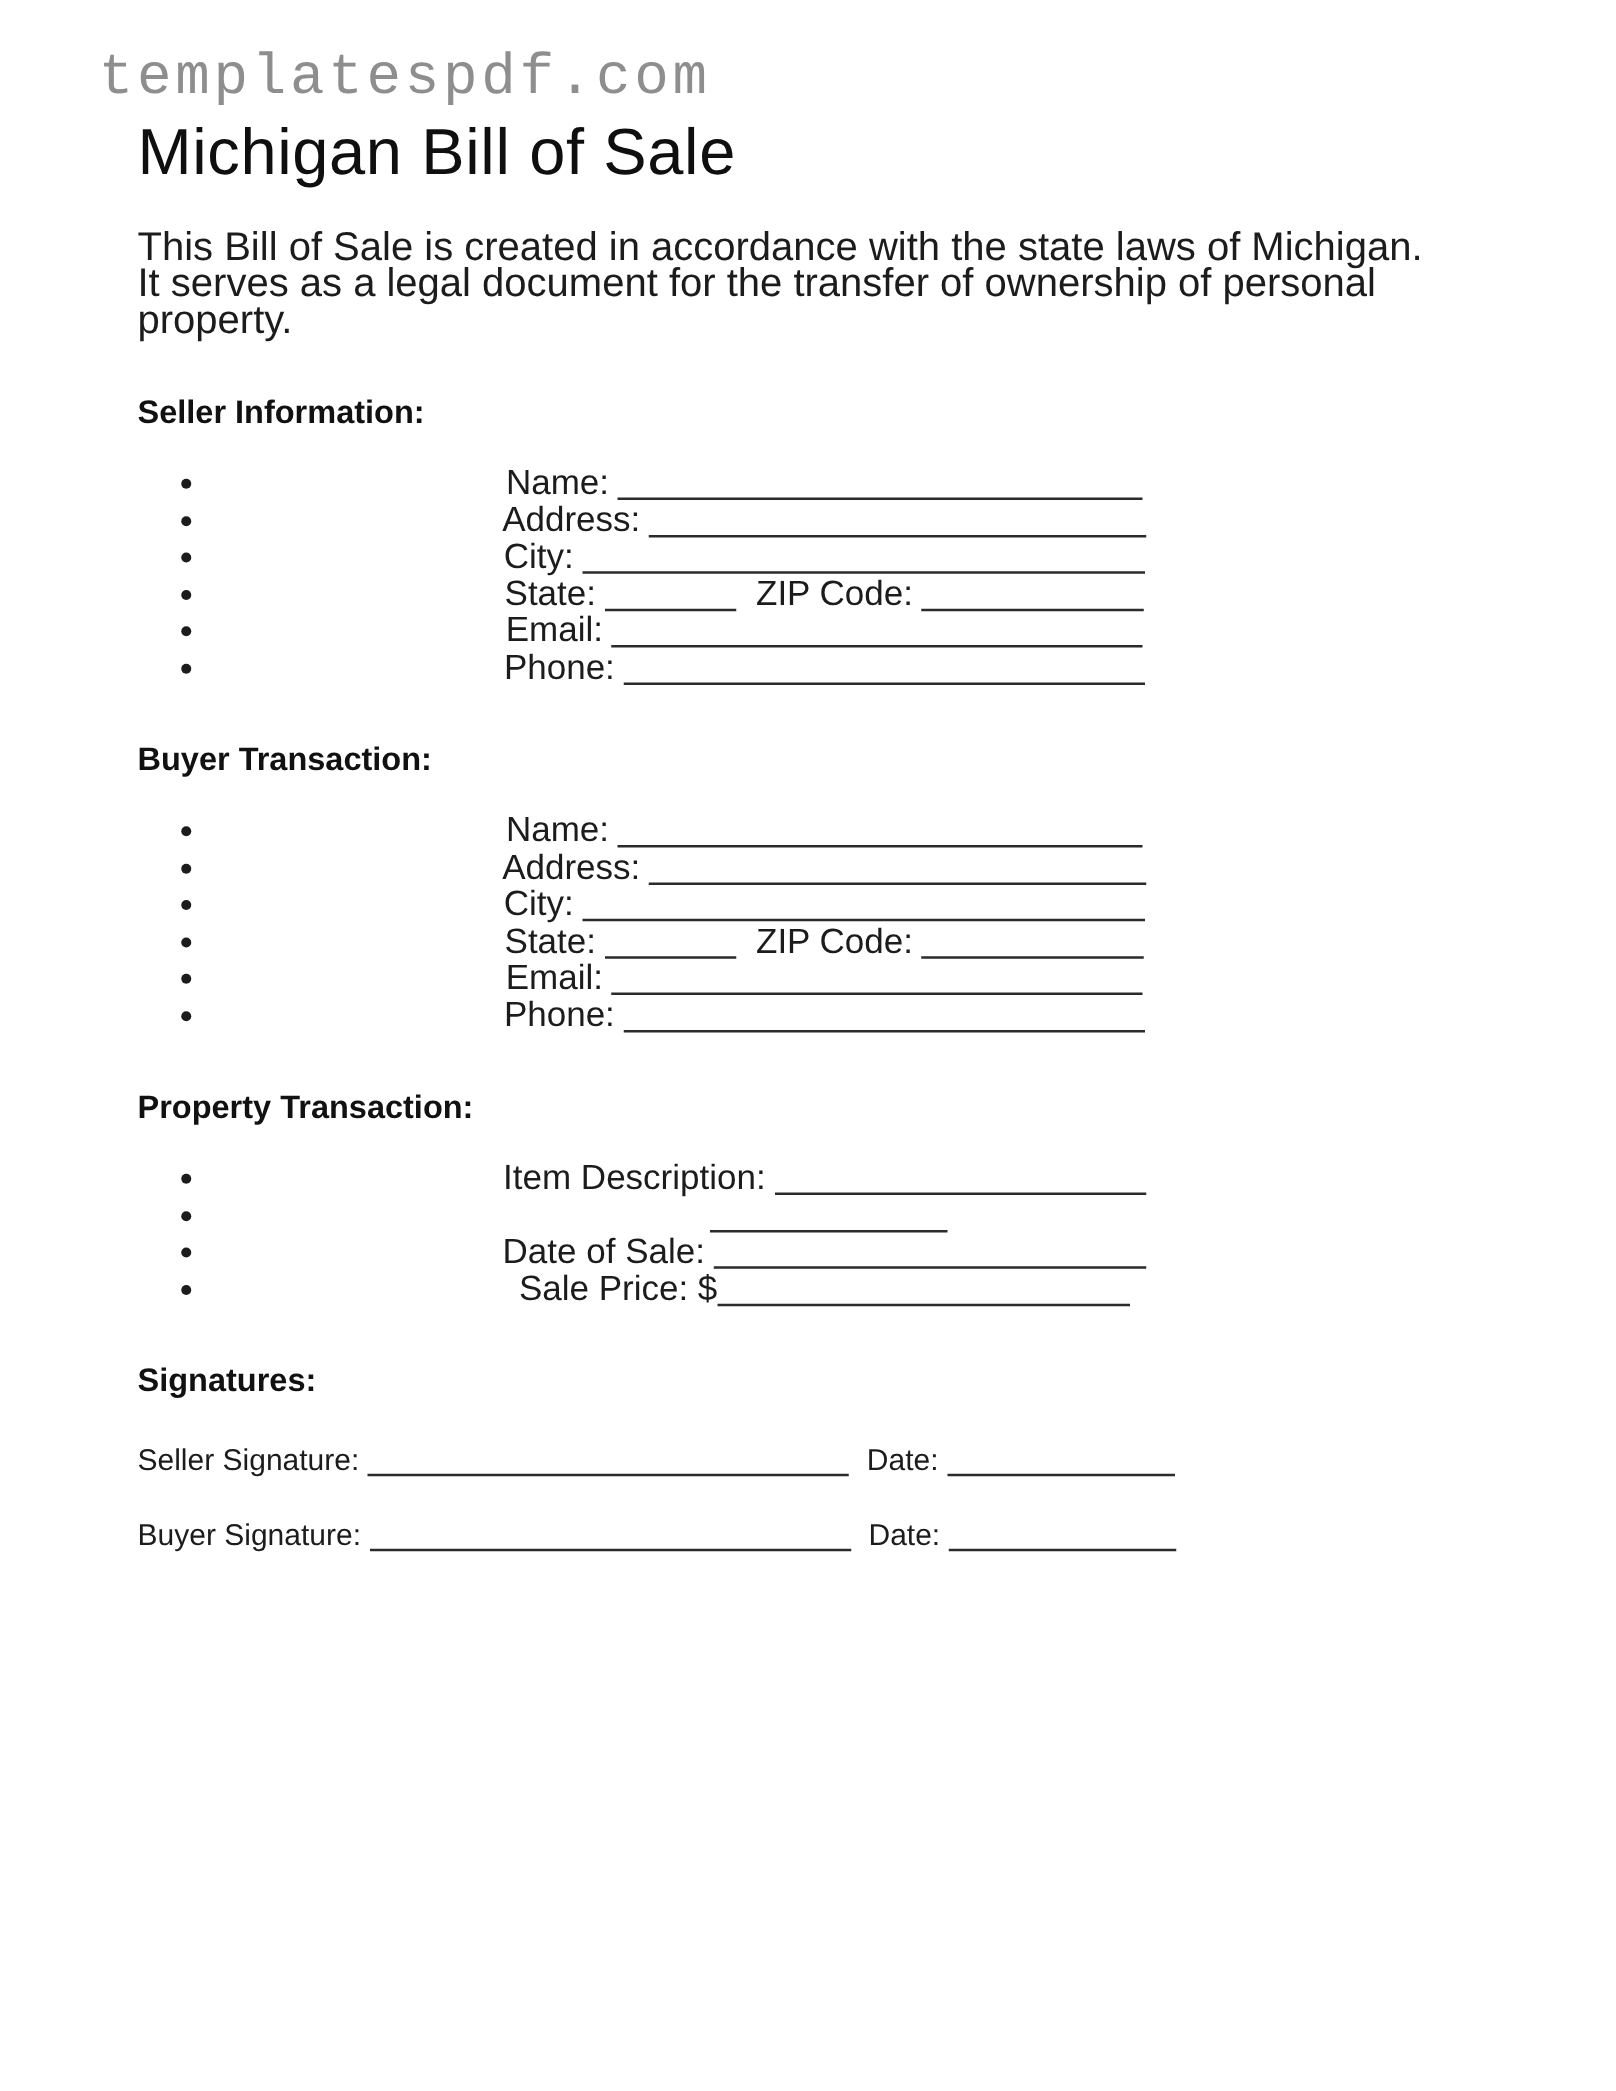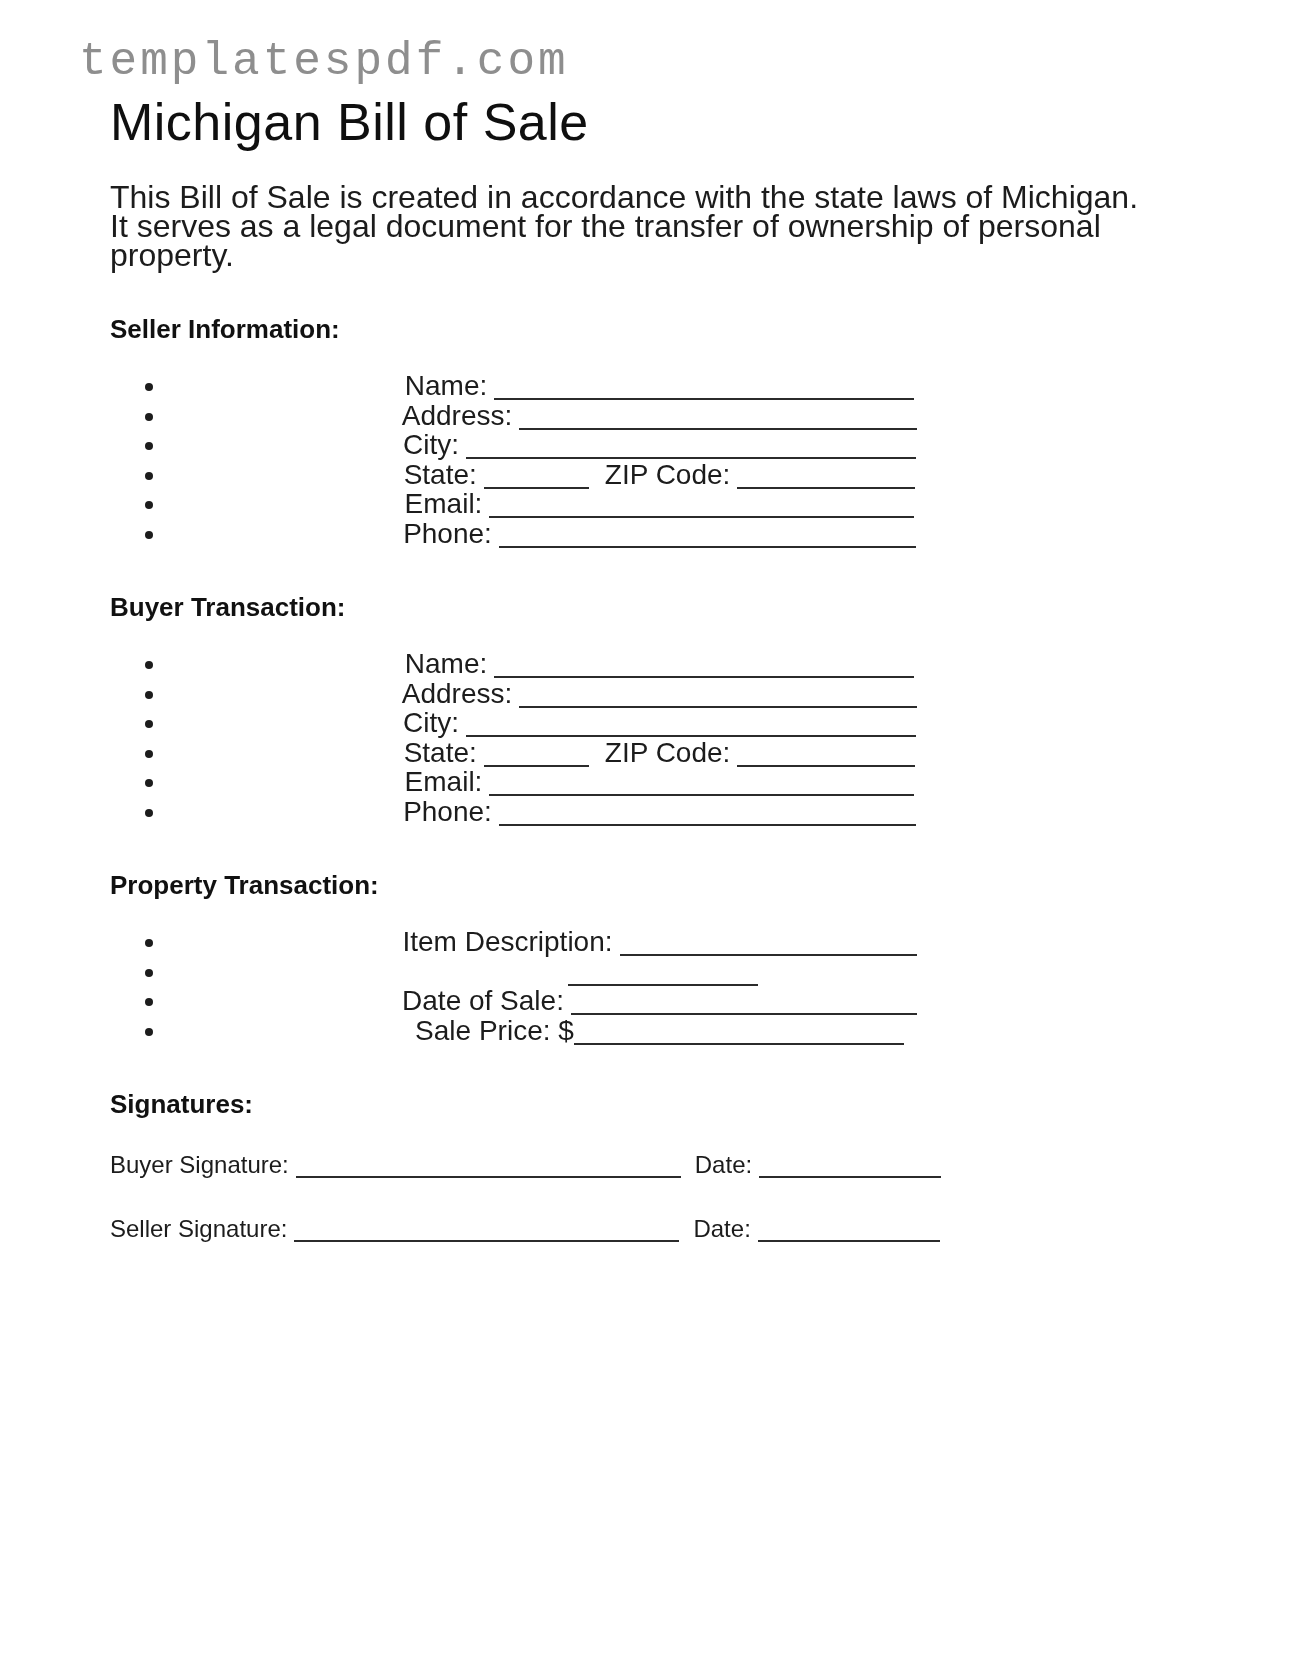--- a/index.html
+++ b/index.html
@@ -166,22 +166,22 @@
         <span>Date of Sale:</span><span class="blank w346"></span>
       </li>
       <li>
         <span>Sale Price:</span>&nbsp;<span>$</span><span class="blank w330 nosp"></span>
       </li>
     </ul>
 
 
     <h2 class="section-heading">Signatures:</h2>
 
+    <div class="sig-row first">
+      <span>Seller Signature:</span><span class="blank w385"></span><span class="date-label">Date:</span><span class="blank w182"></span>
+    </div>
+
     <div class="sig-row">
       <span>Buyer Signature:</span><span class="blank w385"></span><span class="date-label">Date:</span><span class="blank w182"></span>
-    </div>
-
-    <div class="sig-row first">
-      <span>Seller Signature:</span><span class="blank w385"></span><span class="date-label">Date:</span><span class="blank w182"></span>
     </div>
 
   </div>
 </div>
 
 </body></html>

